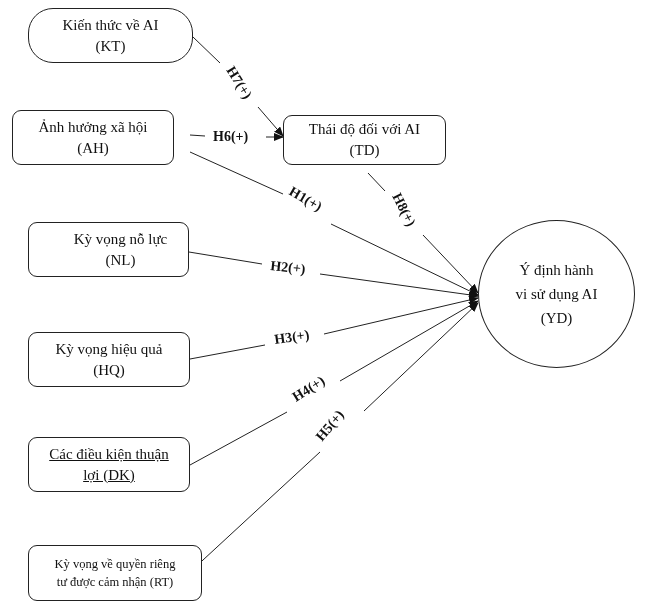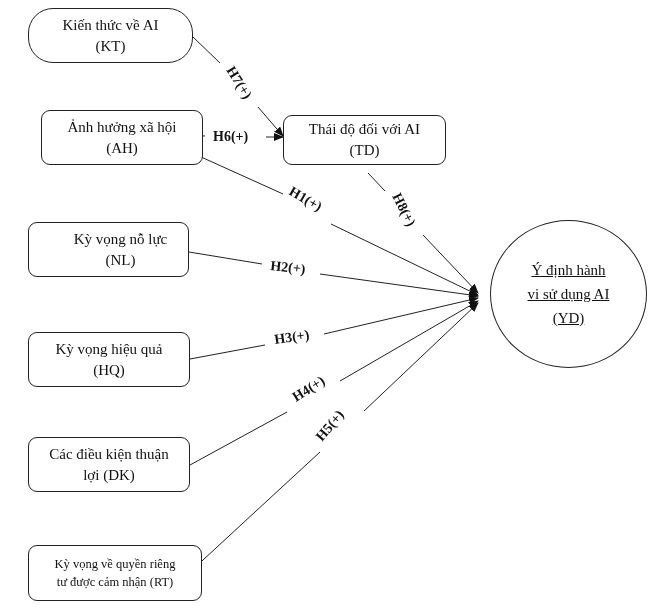--- a/index.html
+++ b/index.html
@@ -58,21 +58,21 @@
   <text class="hl" transform="translate(322,442) rotate(-50)">H5(+)</text>
 </svg>
 
 <div class="box" style="left:28px;top:8px;width:165px;height:55px;border-radius:25px;">
   <div>
       <div>Kiến thức về AI</div>
   <div>(KT)</div>
     </div>
 </div>
 
-<div class="box" style="left:41px;top:110px;width:162px;height:55px;">
+<div class="box" style="left:12px;top:110px;width:162px;height:55px;">
   <div>
       <div>Ảnh hưởng xã hội</div>
   <div>(AH)</div>
     </div>
 </div>
 
 <div class="box" style="left:283px;top:115px;width:163px;height:50px;text-align:center;">
   <div>
       <div>Thái độ đối với AI</div>
   <div>(TD)</div>
@@ -86,33 +86,33 @@
     </div>
 </div>
 
 <div class="box" style="left:28px;top:332px;width:162px;height:55px;">
   <div>
       <div>Kỳ vọng hiệu quả</div>
   <div>(HQ)</div>
     </div>
 </div>
 
-<div class="box" style="left:28px;top:437px;width:162px;height:55px;">
+<div class="box" style="left:28px;top:437px;width:162px;height:55px;text-decoration:underline;">
   <div>
       <div>Các điều kiện thuận</div>
   <div>lợi (DK)</div>
     </div>
 </div>
 
 <div class="box small" style="left:28px;top:545px;width:174px;height:56px;">
   <div>
       <div>Kỳ vọng về quyền riêng</div>
   <div>tư được cảm nhận (RT)</div>
     </div>
 </div>
 
-<div class="ell" style="left:490px;top:220px;width:157px;height:148px;text-decoration:underline;">
+<div class="ell" style="left:478px;top:220px;width:157px;height:148px;">
   <div>
       <div>Ý định hành</div>
   <div>vi sử dụng AI</div>
   <div>(YD)</div>
     </div>
 </div>
 
 </body></html>

